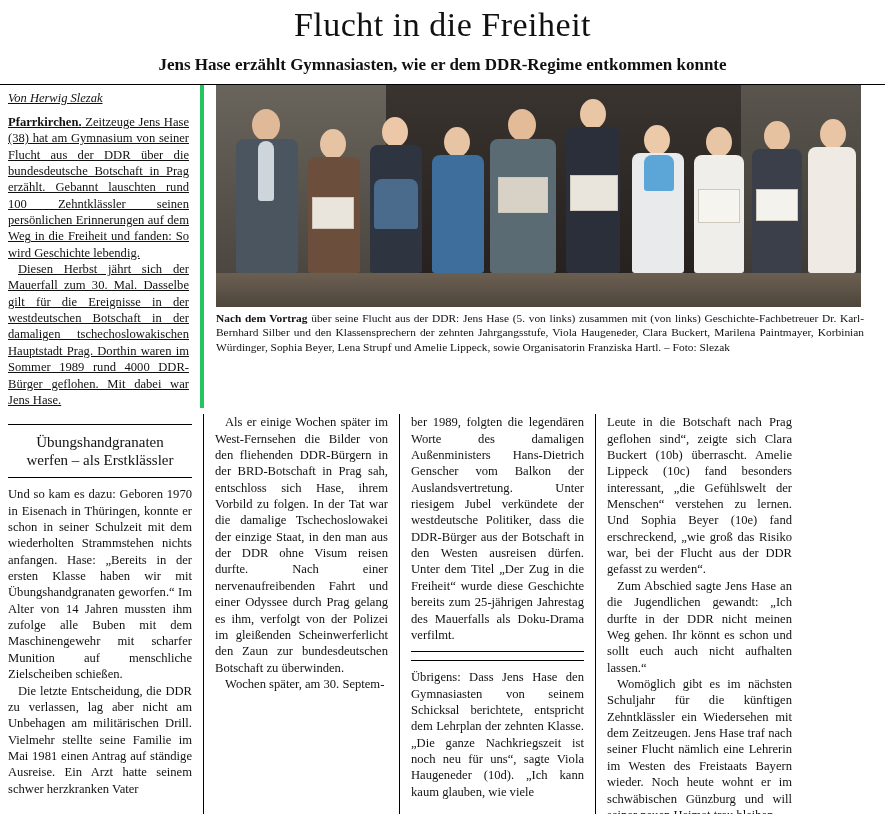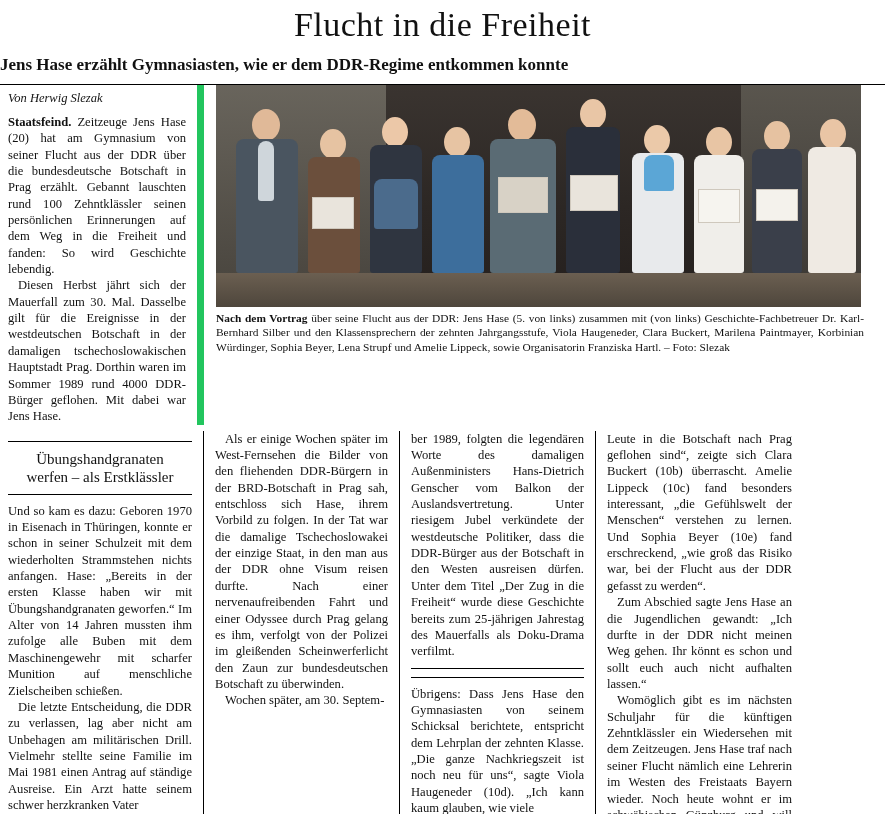--- a/index.html
+++ b/index.html
@@ -25,42 +25,43 @@
     text-align: center;
     font-family: "Liberation Serif", serif;
     font-size: 34px;
     font-weight: normal;
     letter-spacing: 0.5px;
     margin: 6px 0 12px 0;
     padding: 0;
     line-height: 1.1;
   }
   .subhead {
-    text-align: left;
+    text-align: center;
     font-size: 17px;
     font-weight: bold;
     margin: 12px 0 6px 0;
     line-height: 1.2;
   }
   .rule-top {
     border: none;
     border-top: 1px solid #000;
     margin: 8px 0 0 0;
   }
   
   .upper {
     display: flex;
     padding: 0 8px;
     box-sizing: border-box;
   }
   .col-left-top {
     width: 196px;
     padding-right: 11px;
     box-sizing: border-box;
-    border-right: 7px solid #22c55e;
+    border-right: 4px solid #22c55e;
+    text-decoration: underline;
   }
   .byline {
     font-style: italic;
     font-size: 12.5px;
     margin: 6px 0 8px 0;
   }
   .bodytext {
     font-size: 12.6px;
     line-height: 1.30;
     text-align: justify;
@@ -162,21 +163,21 @@
 <div class="page">
 
   <h1 class="headline">Flucht in die Freiheit</h1>
   <div class="subhead">Jens Hase erzählt Gymnasiasten, wie er dem DDR-Regime entkommen konnte</div>
   <hr class="rule-top">
 
   <div class="upper">
 
     <div class="col-left-top">
       <div class="byline">Von Herwig Slezak</div>
-      <p class="bodytext"><span class="dateline">Staatsfeind.</span><span> Zeitzeuge Jens Hase (20) hat am Gymnasium von seiner Flucht aus der DDR über die bundesdeutsche Botschaft in Prag erzählt. Gebannt lauschten rund 100 Zehntklässler seinen persönlichen Erinnerungen auf dem Weg in die Freiheit und fanden: So wird Geschichte lebendig.</span></p>
+      <p class="bodytext"><span class="dateline">Pfarrkirchen.</span><span> Zeitzeuge Jens Hase (38) hat am Gymnasium von seiner Flucht aus der DDR über die bundesdeutsche Botschaft in Prag erzählt. Gebannt lauschten rund 100 Zehntklässler seinen persönlichen Erinnerungen auf dem Weg in die Freiheit und fanden: So wird Geschichte lebendig.</span></p>
       <p class="bodytext">Diesen Herbst jährt sich der Mauerfall zum 30. Mal. Dasselbe gilt für die Ereignisse in der westdeutschen Botschaft in der damaligen tschechoslowakischen Hauptstadt Prag. Dorthin waren im Sommer 1989 rund 4000 DDR-Bürger geflohen. Mit dabei war Jens Hase.</p>
     </div>
 
     <div class="photo-wrap">
       <div class="photo">
         <div class="stage-bg"></div>
         <div class="curtain wall-left"></div>
         <div class="curtain wall-right"></div>
         <div class="floor"></div>
 

